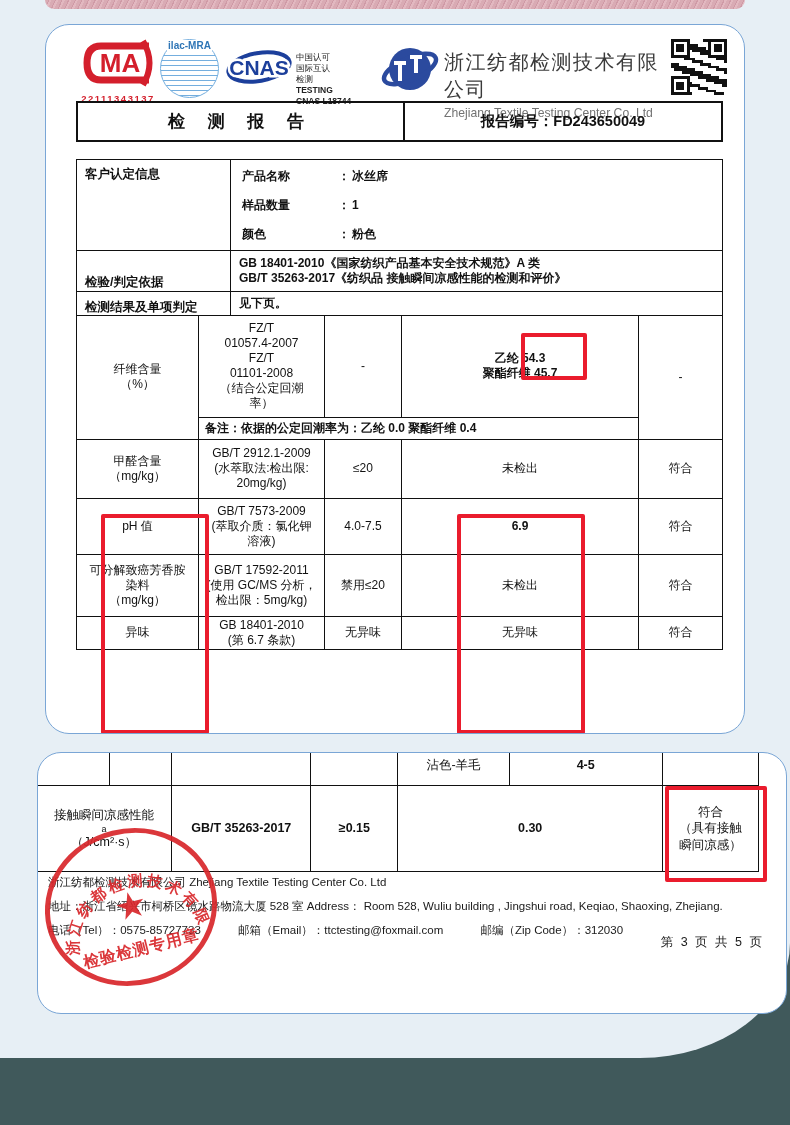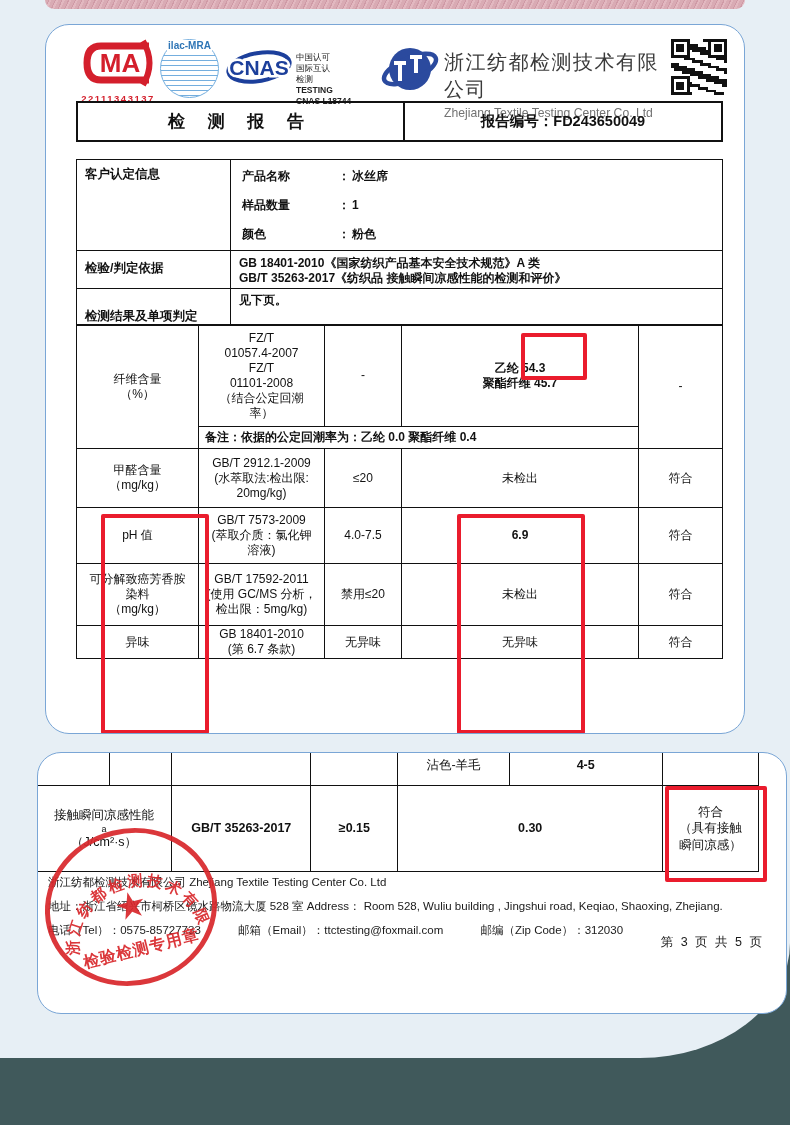--- a/index.html
+++ b/index.html
@@ -388,26 +388,26 @@
                 <span>1</span>
           </div>
           <div class="kv">
             <span class="k">颜色</span>
                 <span class="c">：</span>
                 <span>粉色</span>
           </div>
         </td>
       </tr>
       <tr style="height:38px">
-        <td class="lab" style="padding-top:10px">检验/判定依据</td>
+        <td class="lab" style="padding-top:24px">检验/判定依据</td>
         <td colspan="2" class="val pre">GB 18401-2010《国家纺织产品基本安全技术规范》A 类
 GB/T 35263-2017《纺织品 接触瞬间凉感性能的检测和评价》</td>
       </tr>
       <tr style="height:24px">
-        <td class="lab" style="padding-top:20px">检测结果及单项判定</td>
+        <td class="lab" style="padding-top:8px">检测结果及单项判定</td>
         <td colspan="2" class="val" style="padding-top:4px">见下页。</td>
       </tr>
     </tbody>
       </table>
 
     <table class="t res">
       <colgroup>
           <col style="width:122px">
           <col style="width:126px">
           <col style="width:77px">

